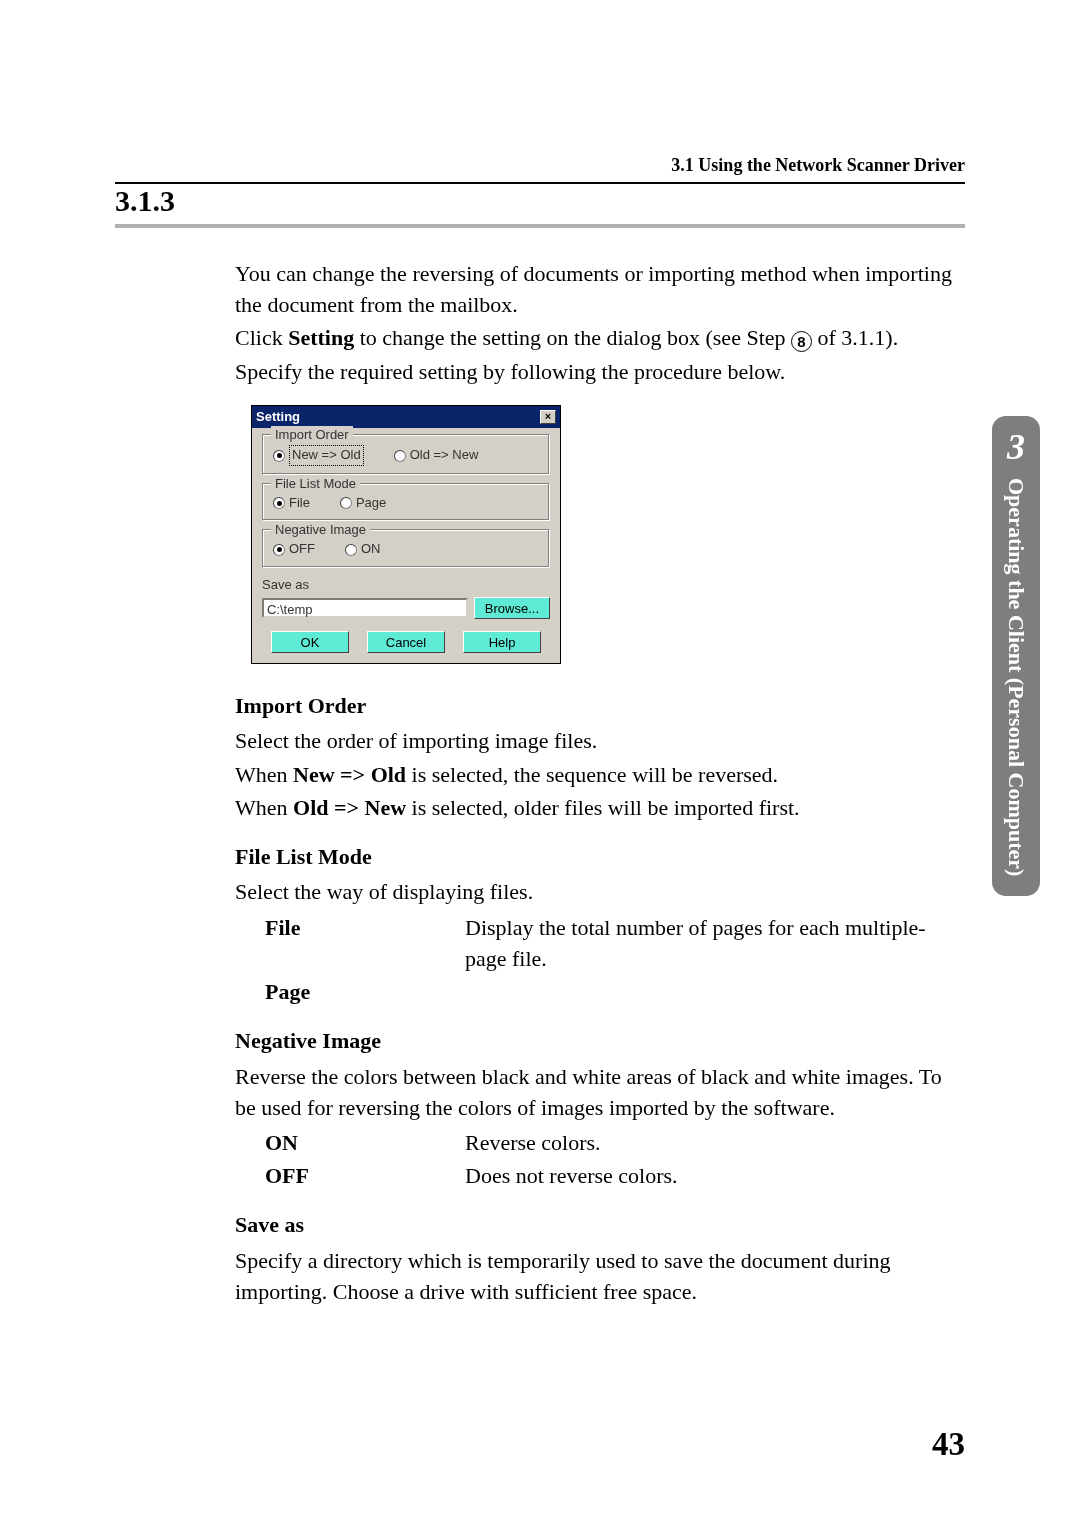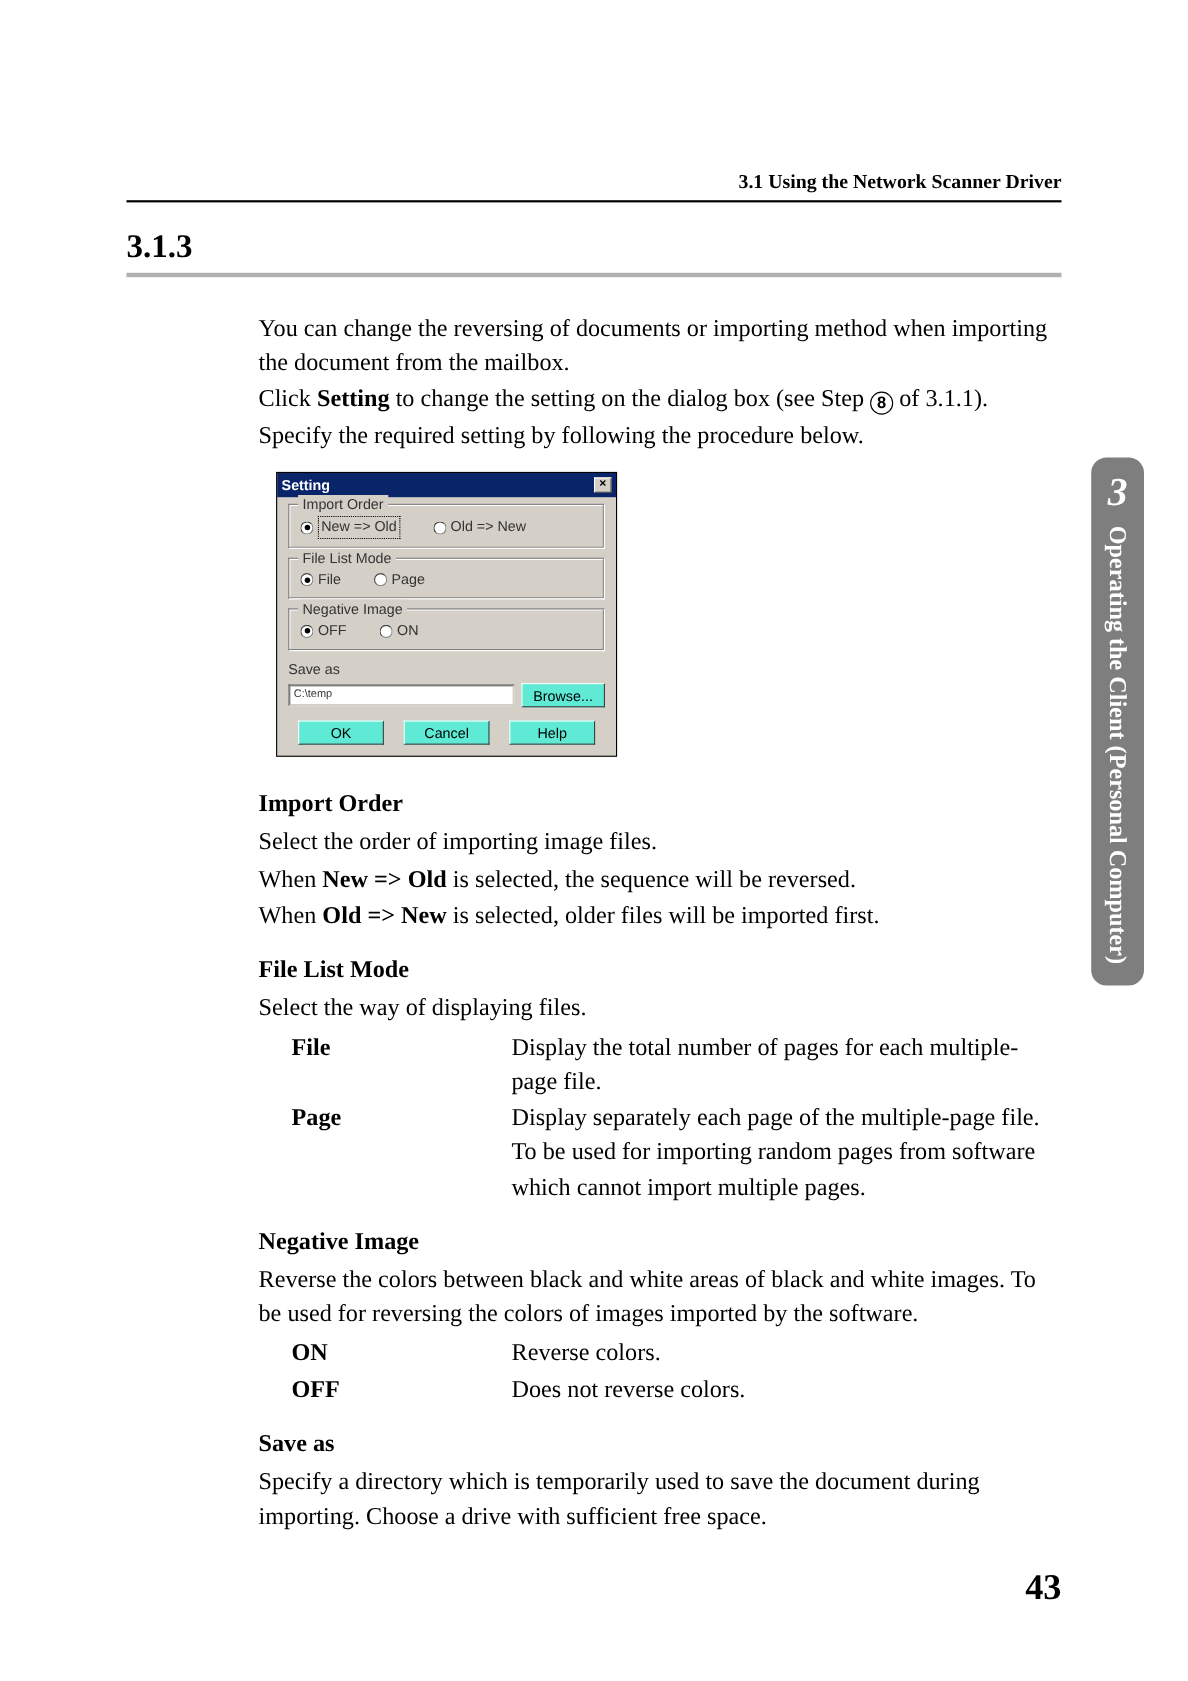--- a/index.html
+++ b/index.html
@@ -13,21 +13,20 @@
   }
   .page {
     padding: 155px 115px 0 115px;
   }
   .header-line {
     text-align: right;
     font-size: 18px;
     font-weight: bold;
     padding-bottom: 6px;
     border-bottom: 2px solid #000;
-    margin-bottom: 24px;
   }
   .section-title {
     font-size: 30px;
     font-weight: bold;
     display: flex;
     gap: 35px;
     padding-bottom: 6px;
     border-bottom: 4px solid #b0b0b0;
     margin-bottom: 30px;
   }
@@ -91,21 +90,21 @@
     border-top-color:#404040;border-left-color:#404040;
     display:inline-flex;align-items:center;justify-content:center;
   }
   .rdot.sel::after{content:"";width:5px;height:5px;background:#000;border-radius:50%;}
   .dashed { border:1px dotted #000; padding:0 2px; }
   .save-label { margin-top:4px; margin-bottom:3px; font-size:13px; }
   .save-row { display:flex; gap:6px; align-items:center; }
   .txt {
     flex:1; height:20px;
     background:#fff; border:2px inset #d4d0c8;
-    padding:1px 3px; font-size:10px;
+    padding:1px 3px; font-size:13px;
   }
   .winbtn {
     height:22px;
     background:#5eead4;
     border:1px solid #fff;
     border-right-color:#404040;border-bottom-color:#404040;
     padding:1px 10px; font-size:13px;
     font-family: Tahoma, Arial, sans-serif;
   }
   .btn-row { display:flex; gap:18px; justify-content:center; margin-top:12px;}
@@ -239,21 +238,20 @@
 
     <div class="sub-h">File List Mode</div>
     <p>Select the way of displaying files.</p>
     <div class="dl">
       <div class="dl-row">
         <div class="dt">File</div>
         <div class="dd">Display the total number of pages for each multiple-page file.</div>
       </div>
       <div class="dl-row">
         <div class="dt">Page</div>
-        <div class="dd">Display separately each page of the multiple-page file. To be used for importing random pages from software which cannot import multiple pages.</div>
       </div>
     </div>
 
     <div class="sub-h">Negative Image</div>
     <p>Reverse the colors between black and white areas of black and white images. To be used for reversing the colors of images imported by the software.</p>
     <div class="dl">
       <div class="dl-row">
         <div class="dt">ON</div>
         <div class="dd">Reverse colors.</div>
       </div>

